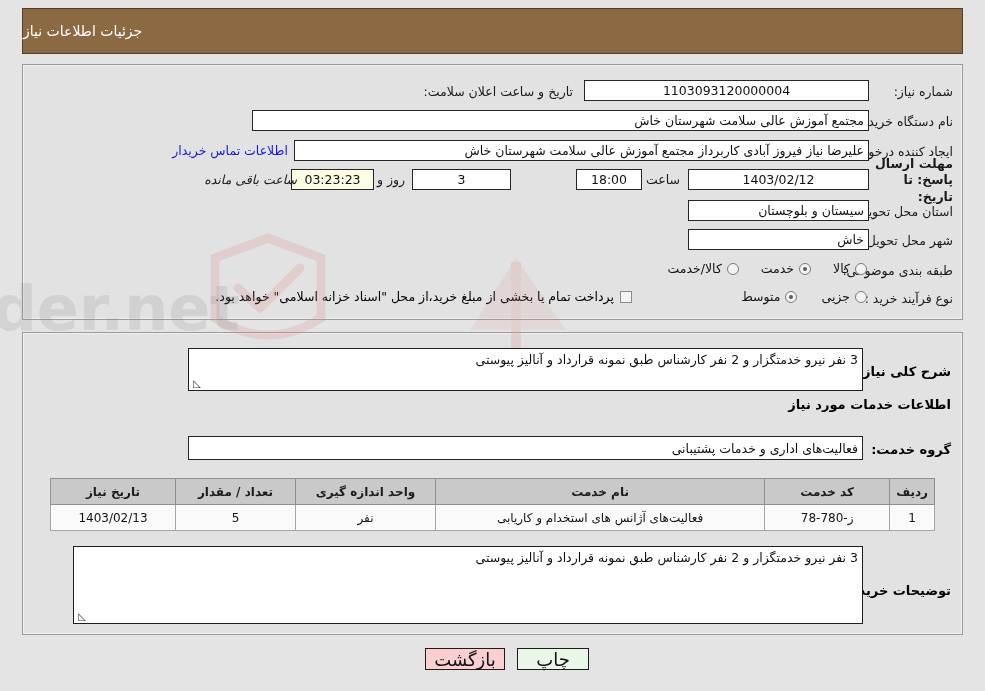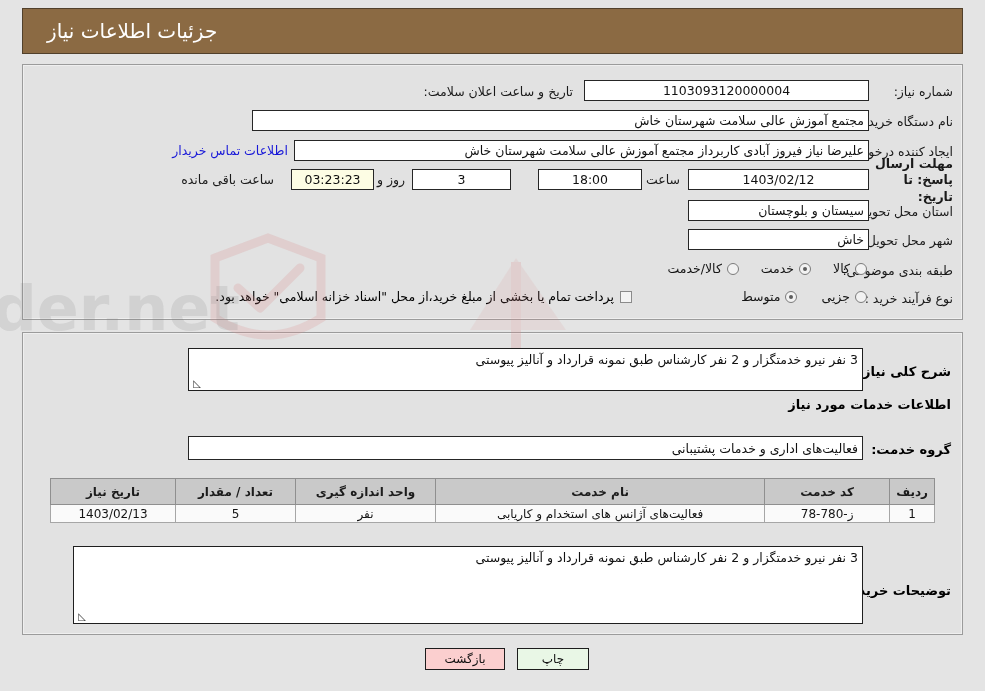--- a/index.html
+++ b/index.html
@@ -34,22 +34,22 @@
     border: 1px solid #51402b;
     color: #ffffff;
     display: flex;
     align-items: center;
     justify-content: flex-start;
     padding-left: 0;
     padding-right: 0;
   }
   .title-bar .t-text {
     margin-right: auto;
-    padding-left: 24px;
-    font-size: 20px;
+    padding-left: 0;
+    font-size: 14px;
     letter-spacing: .2px;
     white-space: nowrap;
   }
   
   .panel {
     position: absolute;
     background: #e2e2e2;
     border: 1px solid #9b9b9b;
     box-shadow: inset 0 0 0 1px #efefef;
   }
@@ -171,32 +171,32 @@
     border: 1px solid #8f8f8f;
     font-weight: bold;
     color: #1c1c1c;
     height: 26px;
     padding: 0 6px;
     white-space: nowrap;
   }
   table.items td {
     background: #fafafa;
     border: 1px solid #a6a6a6;
-    height: 18px;
+    height: 26px;
     padding: 0 8px;
     text-align: center;
     color: #141414;
     white-space: nowrap;
   }
   
   .btn {
     position: absolute;
     height: 22px;
     border: 1px solid #1c1c1c;
-    font-size: 12px;
+    font-size: 18px;
     color: #111;
     display: flex;
     align-items: center;
     justify-content: center;
     cursor: pointer;
     padding: 0 12px;
   }
   #btn-print { background: #e9f7e6; left: 517px; top: 648px; width: 72px; }
   #btn-back  { background: #fbcfcf; left: 425px; top: 648px; width: 80px; }
 </style>
@@ -231,25 +231,25 @@
   <div class="rlabel" style="top:114px;">نام دستگاه خریدار:</div>
   <div class="fld right" style="position:absolute; right:116px; top:110px; width:617px;">مجتمع آموزش عالی سلامت شهرستان خاش</div>
 
   <div class="rlabel" style="top:144px;">ایجاد کننده درخواست:</div>
   <div class="fld right" style="position:absolute; right:116px; top:140px; width:575px;">علیرضا نیاز فیروز آبادی کاربرداز مجتمع آموزش عالی سلامت شهرستان خاش</div>
   <a class="link" style="position:absolute; right:697px; top:143px;">اطلاعات تماس خریدار</a>
 
   <div class="rlabel" style="top:156px; width:88px; white-space:normal;font-weight:bold;">مهلت ارسال پاسخ: تا تاریخ:</div>
   <div class="fld center" style="position:absolute; right:116px; top:169px; width:181px;">1403/02/12</div>
   <div class="lbl" style="position:absolute; right:305px; top:172px;">ساعت</div>
-  <div class="fld center" style="position:absolute; right:343px; top:169px; width:104px;">18:00</div>
+  <div class="fld center" style="position:absolute; right:343px; top:169px; width:66px;">18:00</div>
   <div class="fld center" style="position:absolute; right:474px; top:169px; width:99px;">3</div>
   <div class="lbl" style="position:absolute; right:580px; top:172px;">روز و</div>
   <div class="fld center cream" style="position:absolute; right:611px; top:169px; width:83px;">03:23:23</div>
-  <div class="lbl" style="position:absolute; right:711px; top:172px;">ساعت باقی مانده</div>
+  <div class="lbl" style="position:absolute; right:688px; top:172px;font-style:italic;">ساعت باقی مانده</div>
 
   <div class="rlabel" style="top:204px;">استان محل تحویل:</div>
   <div class="fld right" style="position:absolute; right:116px; top:200px; width:181px;">سیستان و بلوچستان</div>
 
   <div class="rlabel" style="top:233px;">شهر محل تحویل:</div>
   <div class="fld right" style="position:absolute; right:116px; top:229px; width:181px;">خاش</div>
 
   <div class="rlabel" style="top:263px;">طبقه بندی موضوعی:</div>
   <div class="row" style="right:118px; top:261px; gap:22px;">
     <span class="radio-group">

